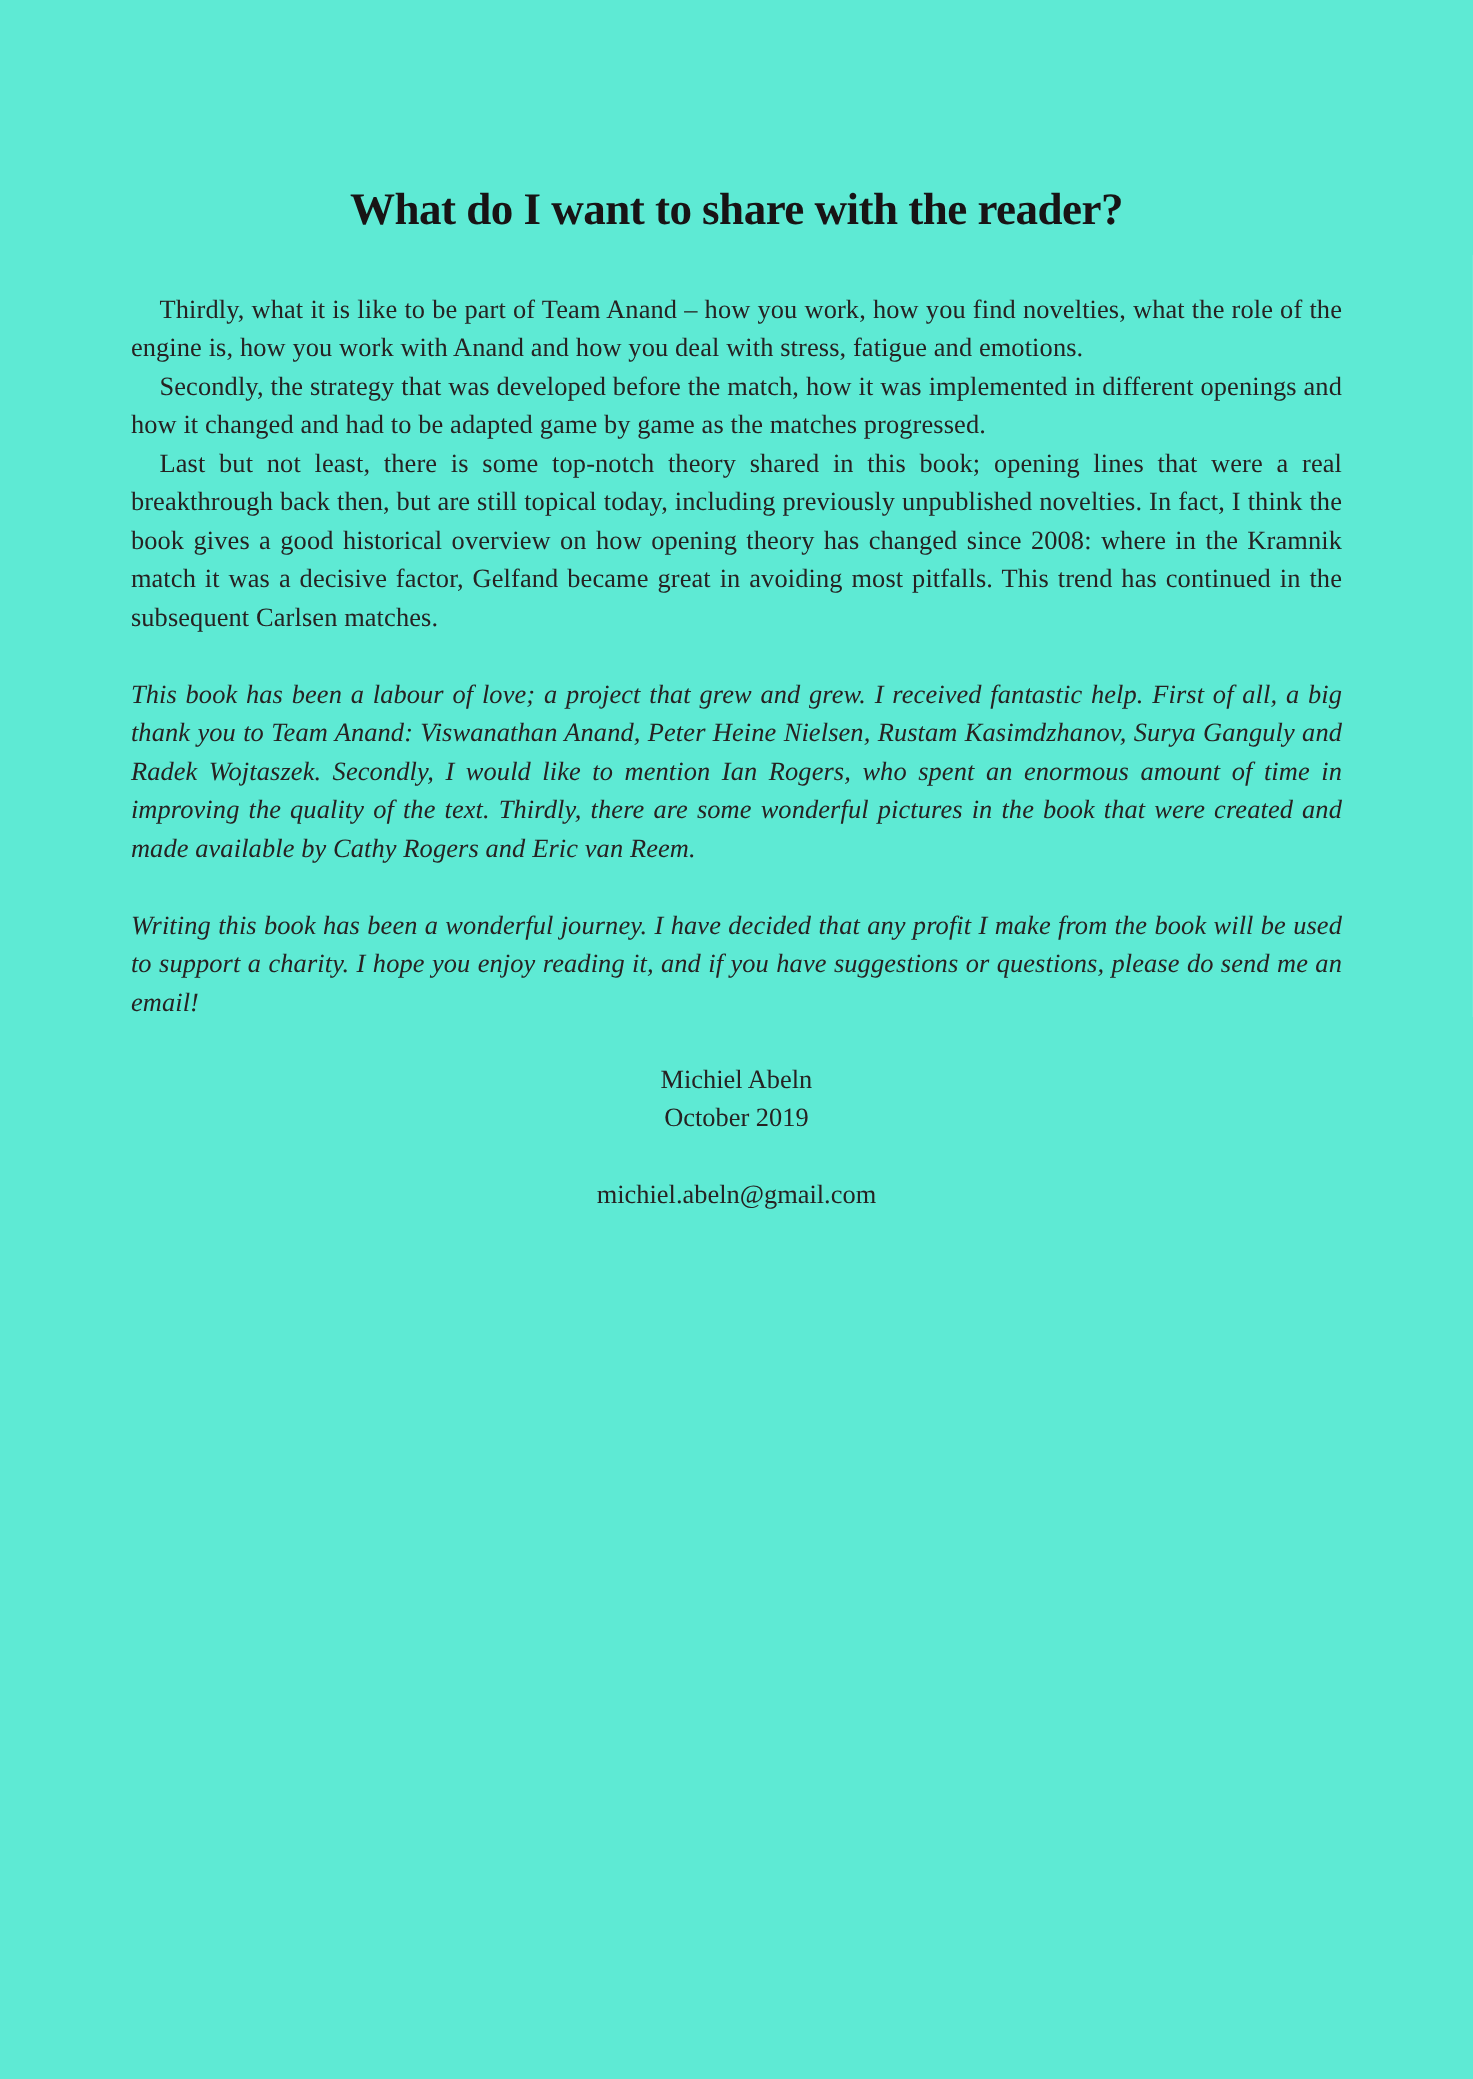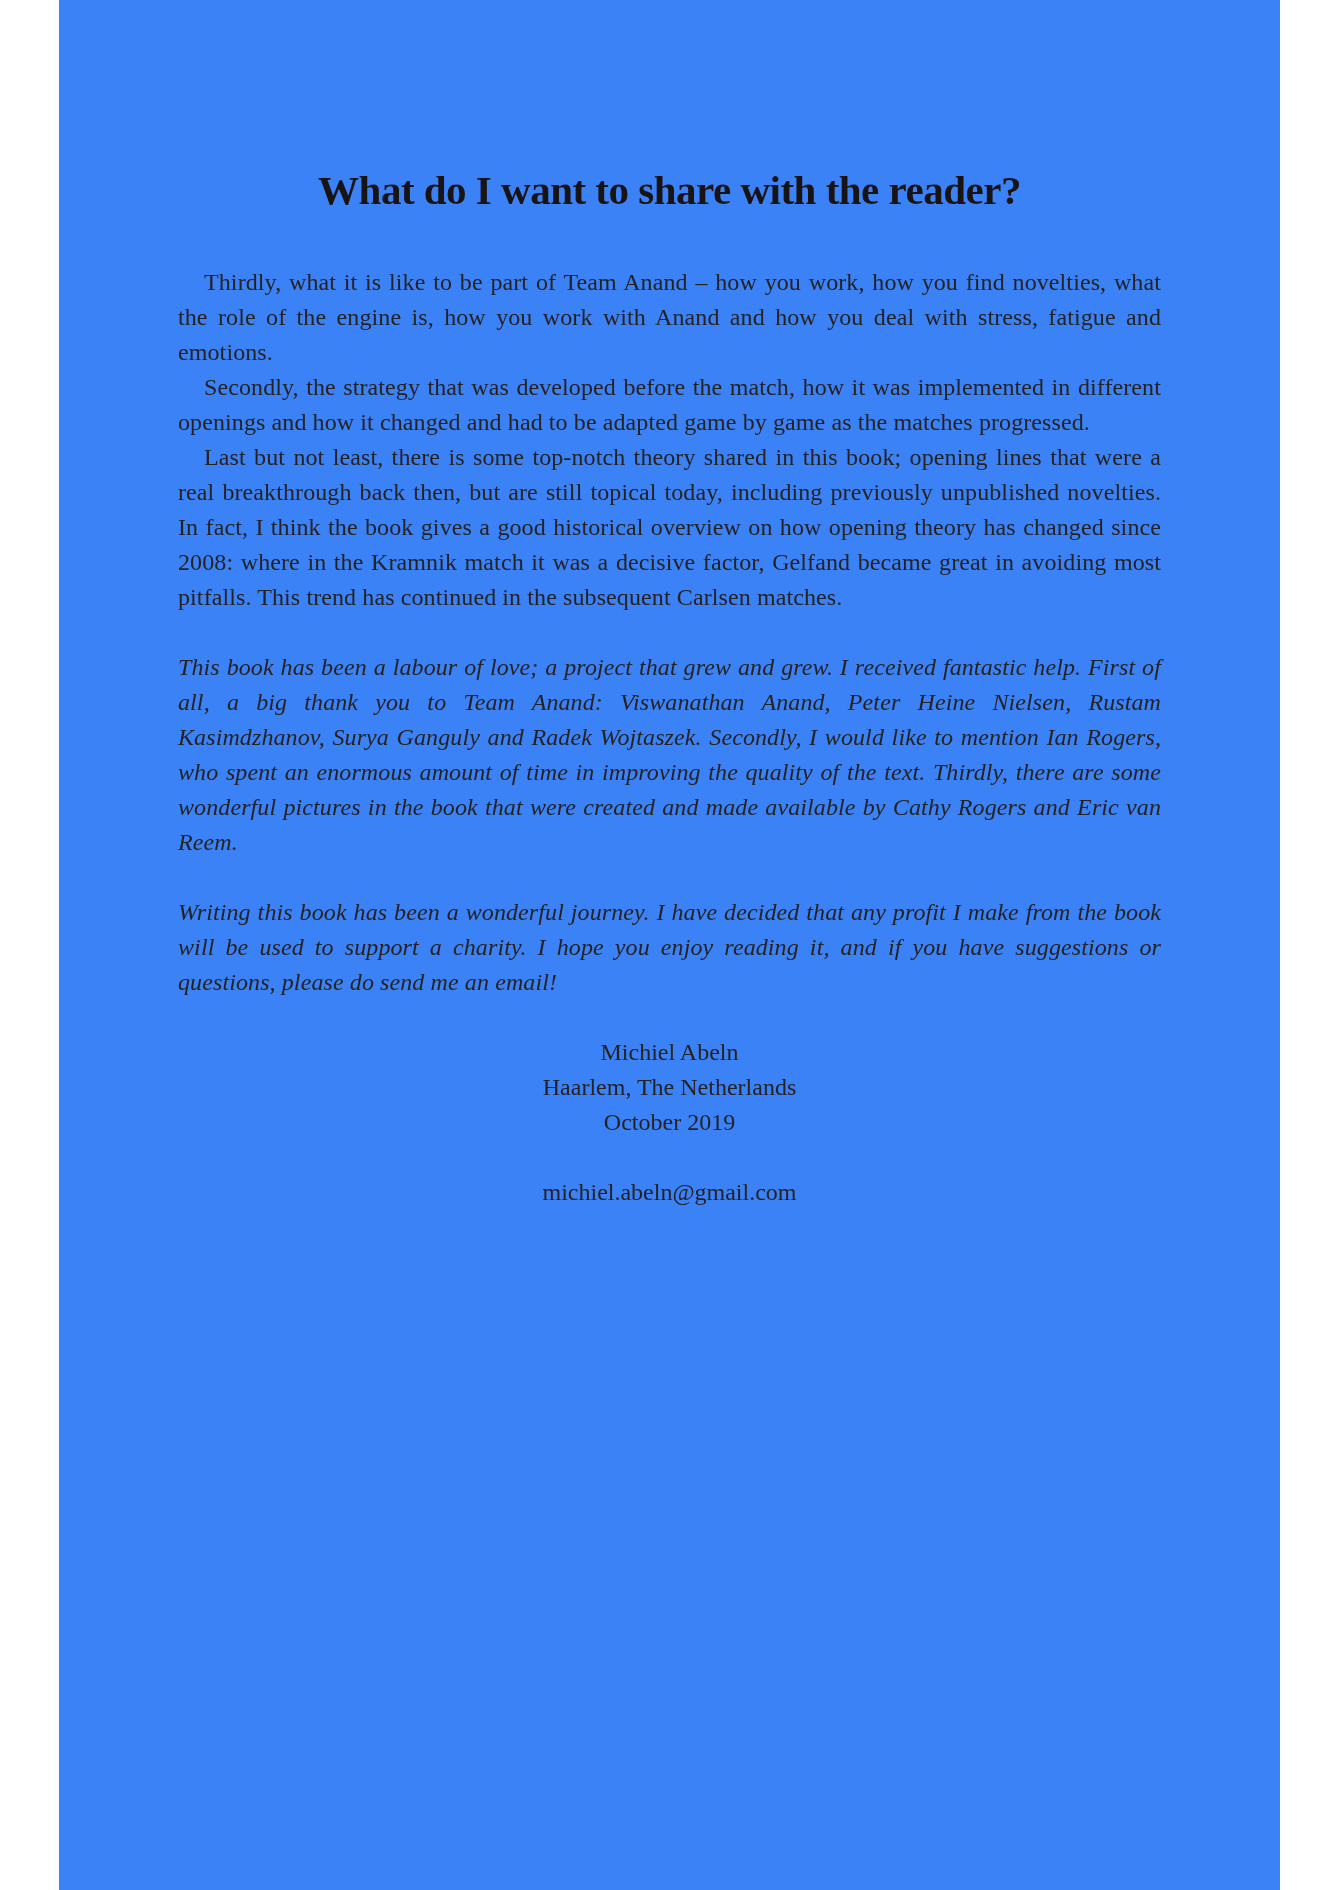--- a/index.html
+++ b/index.html
@@ -2,24 +2,24 @@
 <html><head>
 <meta charset="utf-8">
 <style>
   html, body {
     margin: 0;
     padding: 0;
     background: #ffffff;
   }
   .page {
     position: relative;
-    width: 1221px;
+    width: 1339px;
     height: 1890px;
     margin: 0 auto;
-    background: #3b82f6;
+    background: #5eead4;
     box-sizing: border-box;
     padding: 168px 119px 0 119px;
     color: #262222;
     font-family: "Liberation Serif", "DejaVu Serif", serif;
   }
   .page-title {
     margin: 0 0 52px 0;
     text-align: center;
     font-size: 41px;
     line-height: 1.1;
@@ -69,18 +69,17 @@
 
     <p class="indent">Last but not least, there is some top-notch theory shared in this book; opening lines that were a real breakthrough back then, but are still topical today, including previously unpublished novelties. In fact, I think the book gives a good historical overview on how opening theory has changed since 2008: where in the Kramnik match it was a decisive factor, Gelfand became great in avoiding most pitfalls. This trend has continued in the subsequent Carlsen matches.</p>
 
     <p class="gap">This book has been a labour of love; a project that grew and grew. I received fantastic help. First of all, a big thank you to Team Anand: Viswanathan Anand, Peter Heine Nielsen, Rustam Kasimdzhanov, Surya Ganguly and Radek Wojtaszek. Secondly, I would like to mention Ian Rogers, who spent an enormous amount of time in improving the quality of the text. Thirdly, there are some wonderful pictures in the book that were created and made available by Cathy Rogers and Eric van Reem.</p>
 
     <p class="gap">Writing this book has been a wonderful journey. I have decided that any profit I make from the book will be used to support a charity. I hope you enjoy reading it, and if you have suggestions or questions, please do send me an email!</p>
   </div>
 
   <div class="signature">
     <p>Michiel Abeln</p>
-    <p>Haarlem, The Netherlands</p>
     <p>October 2019</p>
     <p class="email-line">michiel.abeln@gmail.com</p>
   </div>
 
 </div>
 
 </body></html>

